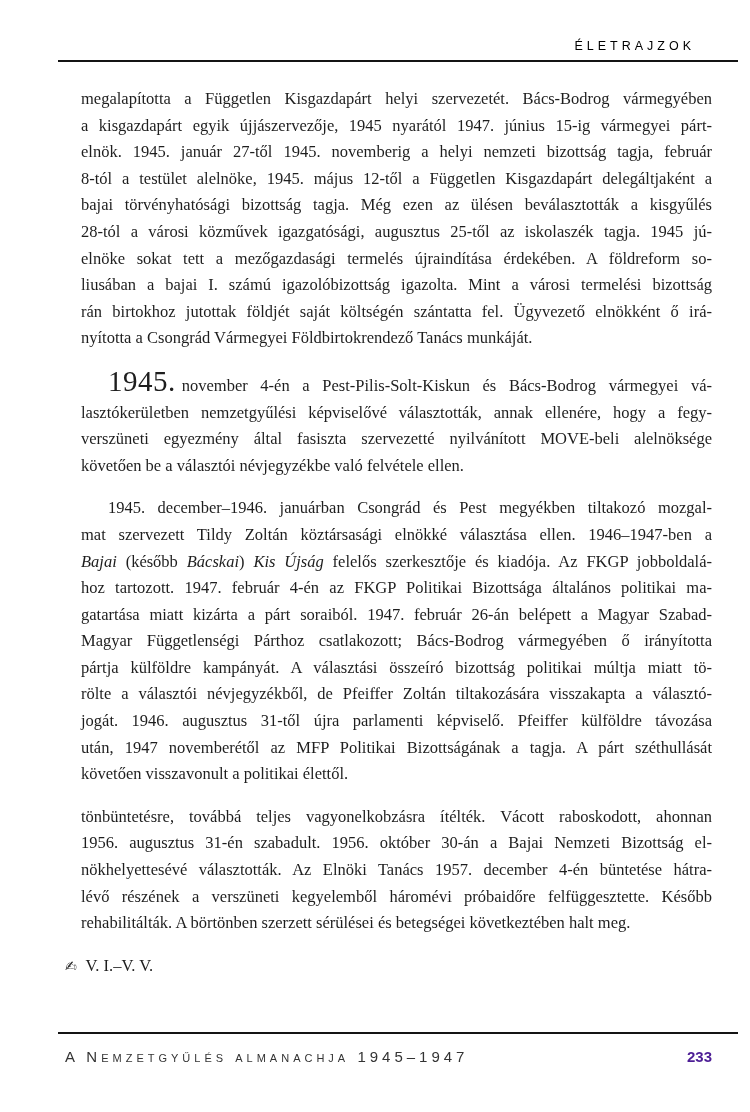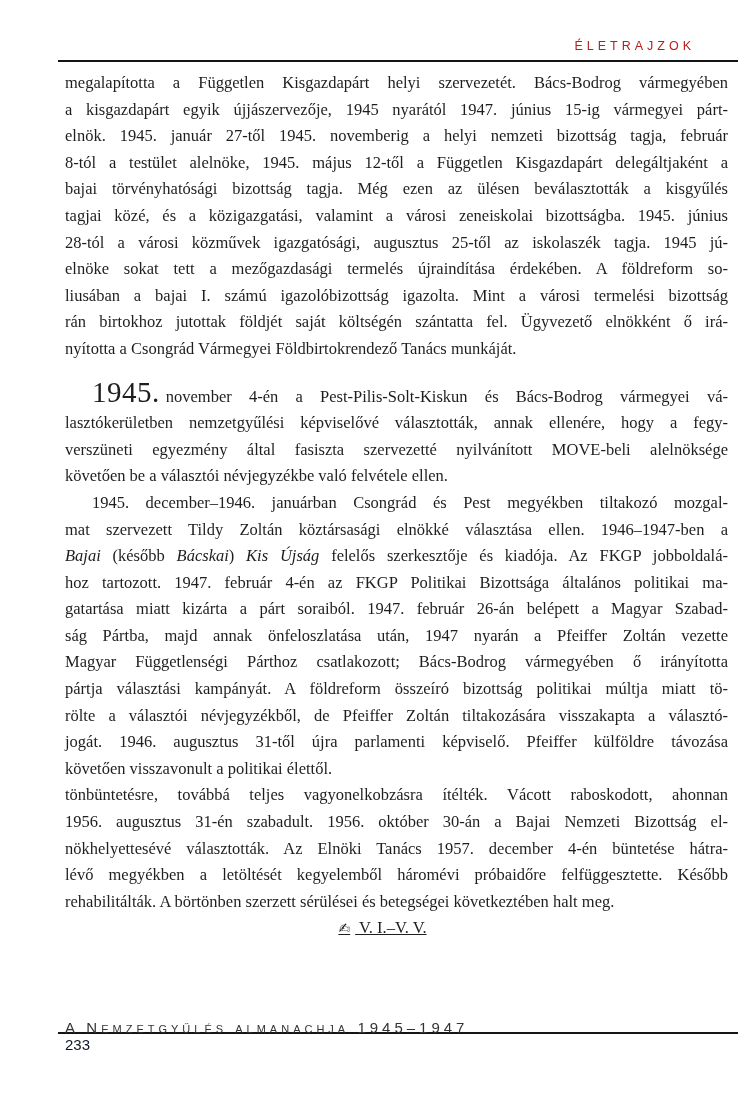--- a/index.html
+++ b/index.html
@@ -13,36 +13,36 @@
     color: #1e1e1e;
   }
   
   .running-head {
     position: absolute;
     top: 39px; left: 58px; width: 637px;
     text-align: right;
     font-family: "Liberation Sans", sans-serif;
     font-size: 12.5px;
     letter-spacing: 4px;
-    color: #b91c1c;
+    color: #000000;
   }
   .rule {
     position: absolute;
     left: 58px; width: 680px; height: 2px;
     background: #141414;
   }
   .head-rule { top: 60px; }
   .foot-rule { top: 1032px; }
 
   
   .body-wrap {
     position: absolute;
     top: 70px; left: 65px; width: 663px;
   }
-  .para { margin: 0; }
+  .para { margin: 16px; }
   .para.spaced { margin-top: 16px; }
   .line {
     font-size: 16.5px;
     line-height: 26.6px;
     text-align: justify;
     text-align-last: justify;
     white-space: normal;
   }
   .line.final { text-align-last: left; }
   .line.indent { padding-left: 27px; }
@@ -53,51 +53,49 @@
     line-height: 26.6px;
     margin-right: 6px;
     letter-spacing: 0.5px;
   }
 
   
   .signature {
     margin-top: 0;
     font-size: 16.5px;
     line-height: 26.6px;
-    text-align: center;
+    text-align: left;
     padding-right: 28px;
-    text-decoration: underline;
   }
   .pen {
     font-family: "DejaVu Sans", sans-serif;
     font-size: 14px;
     margin-right: 5px;
   }
 
   
   .footer {
     position: absolute;
-    top: 1019px; left: 65px; width: 647px;
+    top: 1048px; left: 65px; width: 647px;
     display: flex;
     justify-content: space-between;
     align-items: baseline;
-    flex-direction: column;
   }
   .book-title {
     font-family: "Liberation Sans", sans-serif;
     font-variant: small-caps;
     font-size: 15px;
     letter-spacing: 4px;
     color: #333333;
   }
   .page-number {
     font-family: "Liberation Sans", sans-serif;
-    font-weight: normal;
+    font-weight: bold;
     font-size: 15px;
-    color: #0f172a;
+    color: #4c1d95;
   }
 </style>
 </head>
 <body>
 
 <div class="page">
 
   <div class="running-head">
     <span>ÉLETRAJZOK</span>
   </div>
@@ -105,51 +103,50 @@
   <div class="rule head-rule"></div>
 
   <div class="body-wrap">
     <main id="body-text">
         <div class="para">
           <div class="line"><span class="seg-normal">megalapította a Független Kisgazdapárt helyi szervezetét. Bács-Bodrog vármegyében</span></div>
           <div class="line"><span class="seg-normal">a kisgazdapárt egyik újjászervezője, 1945 nyarától 1947. június 15-ig vármegyei párt-</span></div>
           <div class="line"><span class="seg-normal">elnök. 1945. január 27-től 1945. novemberig a helyi nemzeti bizottság tagja, február</span></div>
           <div class="line"><span class="seg-normal">8-tól a testület alelnöke, 1945. május 12-től a Független Kisgazdapárt delegáltjaként a</span></div>
           <div class="line"><span class="seg-normal">bajai törvényhatósági bizottság tagja. Még ezen az ülésen beválasztották a kisgyűlés</span></div>
-          <div class="line"><span class="seg-normal">tagjai közé, és a közigazgatási, valamint a városi zeneiskolai bizottságba. 1945. június</span></div>
           <div class="line"><span class="seg-normal">28-tól a városi közművek igazgatósági, augusztus 25-től az iskolaszék tagja. 1945 jú-</span></div>
           <div class="line"><span class="seg-normal">elnöke sokat tett a mezőgazdasági termelés újraindítása érdekében. A földreform so-</span></div>
           <div class="line"><span class="seg-normal">liusában a bajai I. számú igazolóbizottság igazolta. Mint a városi termelési bizottság</span></div>
           <div class="line"><span class="seg-normal">rán birtokhoz jutottak földjét saját költségén szántatta fel. Ügyvezető elnökként ő irá-</span></div>
           <div class="line final"><span class="seg-normal">nyította a Csongrád Vármegyei Földbirtokrendező Tanács munkáját.</span></div>
         </div>
         <div class="para spaced">
           <div class="line indent"><span class="seg-year">1945.</span><span class="seg-normal">november 4-én a Pest-Pilis-Solt-Kiskun és Bács-Bodrog vármegyei vá-</span></div>
           <div class="line"><span class="seg-normal">lasztókerületben nemzetgyűlési képviselővé választották, annak ellenére, hogy a fegy-</span></div>
           <div class="line"><span class="seg-normal">verszüneti egyezmény által fasiszta szervezetté nyilvánított MOVE-beli alelnöksége</span></div>
           <div class="line final"><span class="seg-normal">követően be a választói névjegyzékbe való felvétele ellen.</span></div>
         </div>
         <div class="para">
           <div class="line indent"><span class="seg-normal">1945. december–1946. januárban Csongrád és Pest megyékben tiltakozó mozgal-</span></div>
           <div class="line"><span class="seg-normal">mat szervezett Tildy Zoltán köztársasági elnökké választása ellen. 1946–1947-ben a</span></div>
           <div class="line"><span class="seg-italic">Bajai</span><span class="seg-normal"> (később </span><span class="seg-italic">Bácskai</span><span class="seg-normal">) </span><span class="seg-italic">Kis Újság</span><span class="seg-normal"> felelős szerkesztője és kiadója. Az FKGP jobboldalá-</span></div>
           <div class="line"><span class="seg-normal">hoz tartozott. 1947. február 4-én az FKGP Politikai Bizottsága általános politikai ma-</span></div>
           <div class="line"><span class="seg-normal">gatartása miatt kizárta a párt soraiból. 1947. február 26-án belépett a Magyar Szabad-</span></div>
-          <div class="line"><span class="seg-normal">ság Pártba, majd annak önfeloszlatása után, 1947 nyarán a Pfeiffer Zoltán vezette</span></div>
           <div class="line"><span class="seg-normal">Magyar Függetlenségi Párthoz csatlakozott; Bács-Bodrog vármegyében ő irányította</span></div>
-          <div class="line"><span class="seg-normal">pártja választási kampányát. A földreform összeíró bizottság politikai múltja miatt tö-</span></div>
+          <div class="line"><span class="seg-normal">pártja külföldre kampányát. A választási összeíró bizottság politikai múltja miatt tö-</span></div>
           <div class="line"><span class="seg-normal">rölte a választói névjegyzékből, de Pfeiffer Zoltán tiltakozására visszakapta a választó-</span></div>
           <div class="line"><span class="seg-normal">jogát. 1946. augusztus 31-től újra parlamenti képviselő. Pfeiffer külföldre távozása</span></div>
+          <div class="line"><span class="seg-normal">után, 1947 novemberétől az MFP Politikai Bizottságának a tagja. A párt széthullását</span></div>
           <div class="line final"><span class="seg-normal">követően visszavonult a politikai élettől.</span></div>
         </div>
         <div class="para">
           <div class="line"><span class="seg-normal">tönbüntetésre, továbbá teljes vagyonelkobzásra ítélték. Vácott raboskodott, ahonnan</span></div>
           <div class="line"><span class="seg-normal">1956. augusztus 31-én szabadult. 1956. október 30-án a Bajai Nemzeti Bizottság el-</span></div>
           <div class="line"><span class="seg-normal">nökhelyettesévé választották. Az Elnöki Tanács 1957. december 4-én büntetése hátra-</span></div>
-          <div class="line"><span class="seg-normal">lévő megyékben a letöltését kegyelemből háromévi próbaidőre felfüggesztette. Később</span></div>
+          <div class="line"><span class="seg-normal">lévő részének a verszüneti kegyelemből háromévi próbaidőre felfüggesztette. Később</span></div>
           <div class="line final"><span class="seg-normal">rehabilitálták. A börtönben szerzett sérülései és betegségei következtében halt meg.</span></div>
         </div>
       </main>
 
     <div class="signature">
       <span class="pen">✍</span>
       <span>V. I.–V. V.</span>
     </div>
   </div>
 

